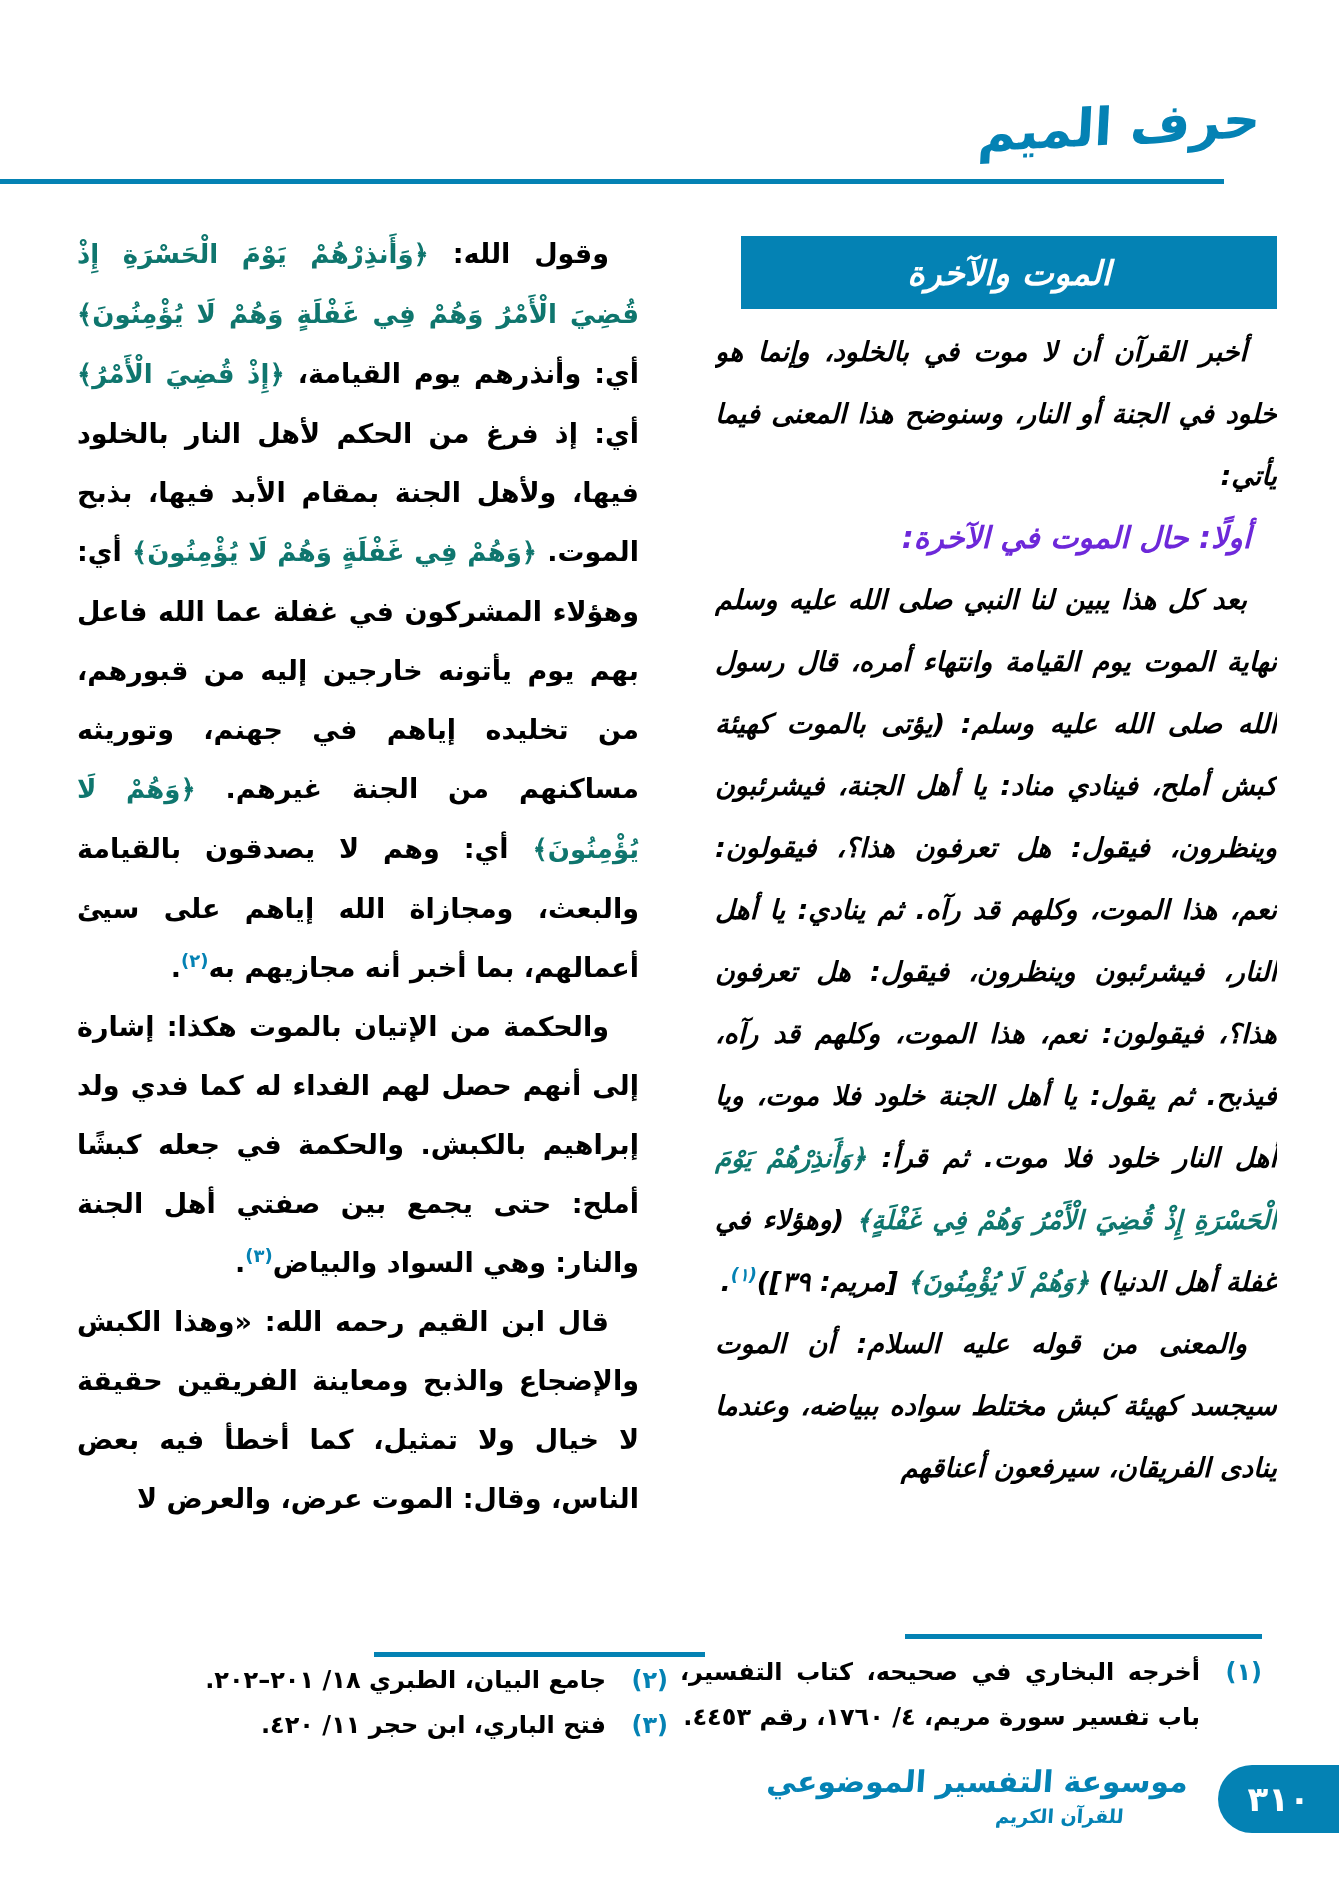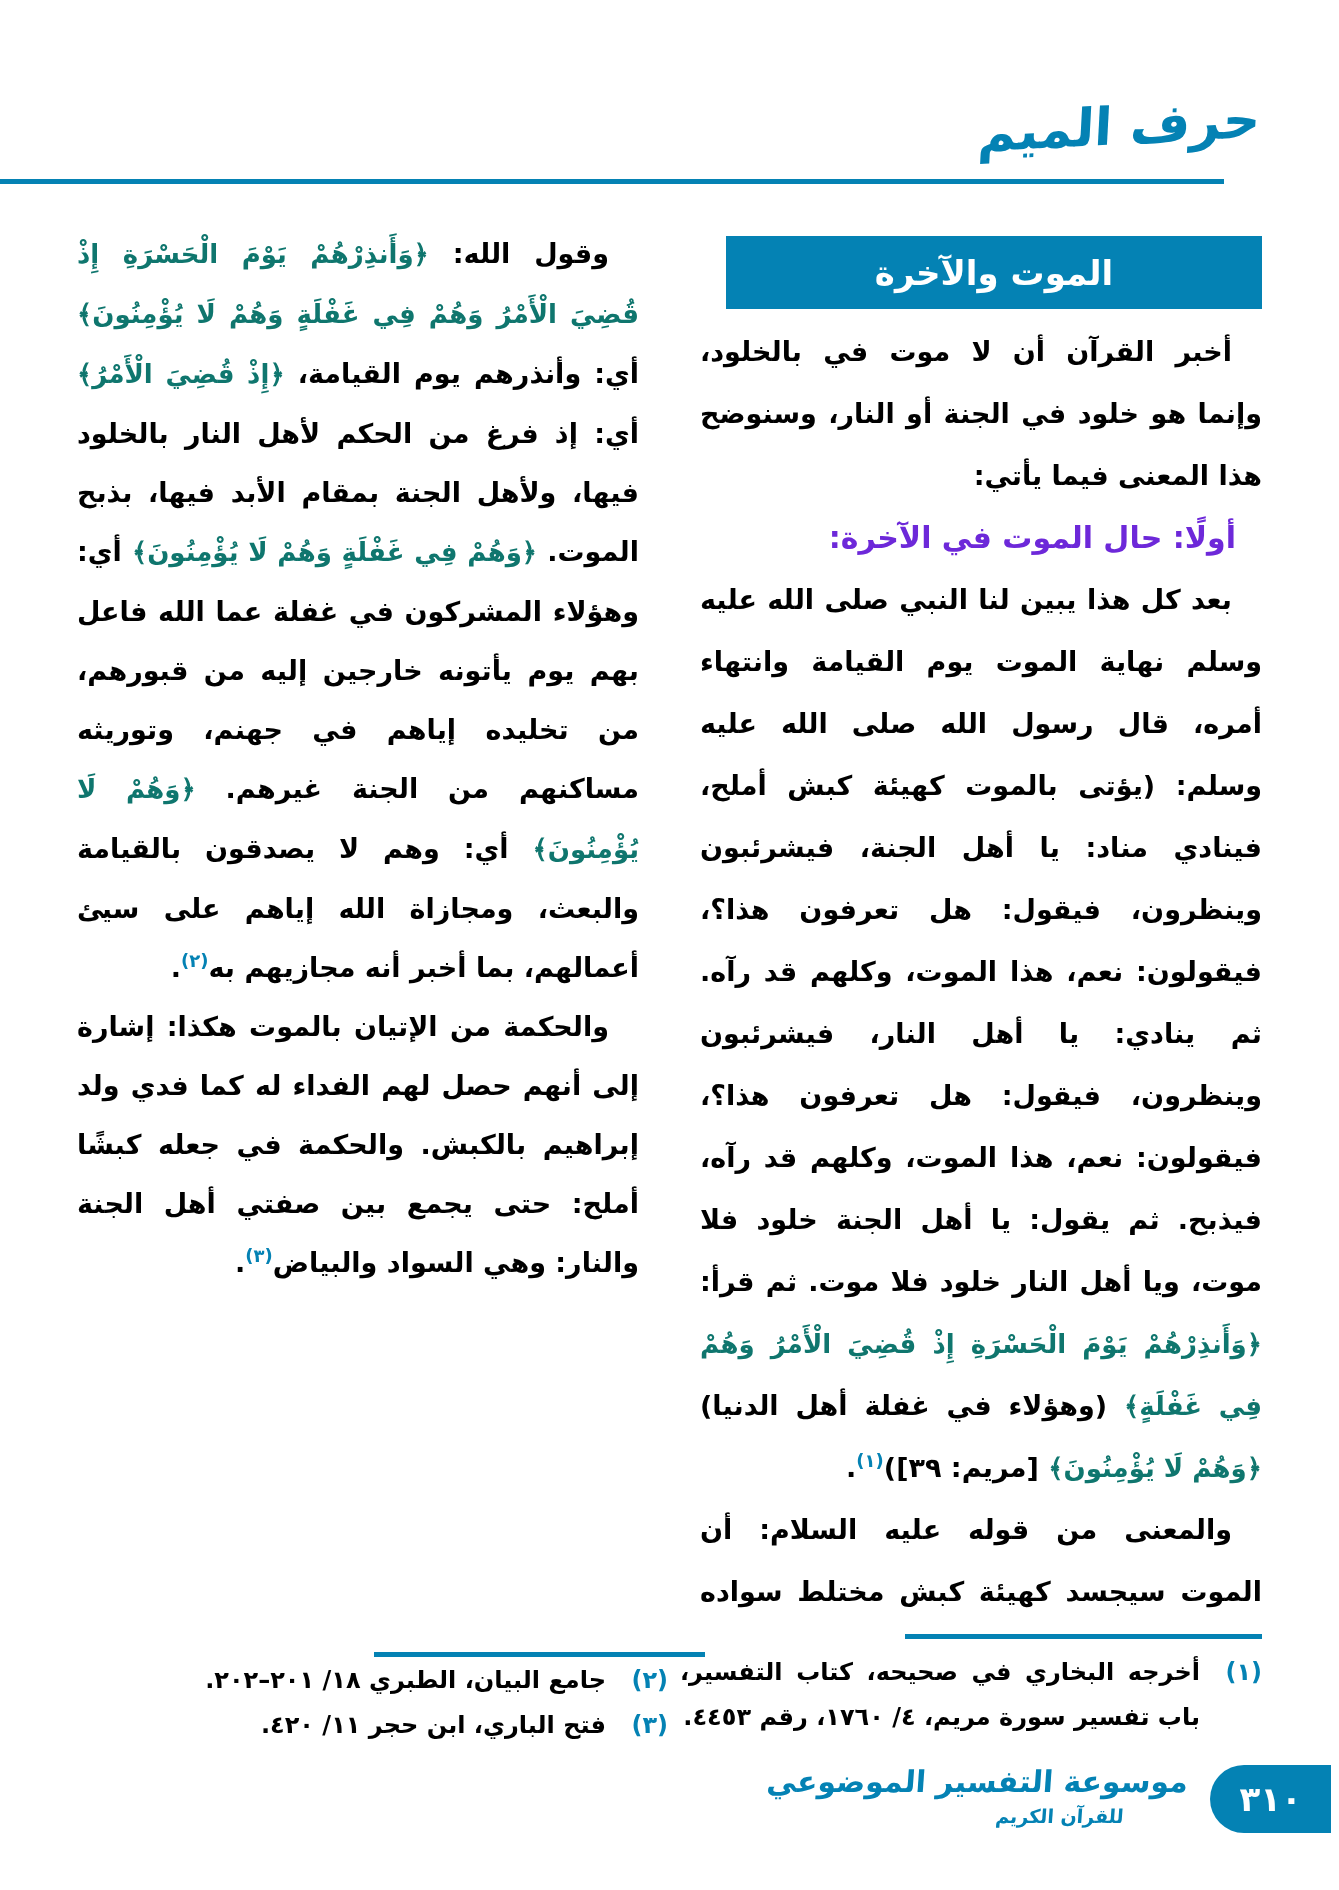--- a/index.html
+++ b/index.html
@@ -14,21 +14,21 @@
   .header-title{
     position:absolute;right:78px;top:96px;
     color:#0482b4;font-size:52px;font-weight:bold;
     transform:rotate(-3deg) skewX(-6deg);
     white-space:nowrap;
   }
   .header-rule{position:absolute;left:0;top:179px;width:1224px;height:5px;background:#0482b4;}
 
   
   .col{position:absolute;width:562px;overflow:hidden;}
-  .col-right{right:77px;top:236px;height:1398px;}
+  .col-right{right:62px;top:236px;height:1398px;font-style:italic;}
   .col-left{left:77px;top:224px;height:1424px;}
 
   .section-box{
     background:#0482b4;color:#fff;height:73px;margin-left:26px;margin-bottom:12px;
     display:flex;align-items:center;justify-content:center;
     font-size:34px;font-weight:bold;
   }
   p.body{
     margin:0;font-size:27px;font-weight:bold;color:#000;
     text-align:justify;
@@ -59,21 +59,21 @@
 
   
   .footer-logo{
     position:absolute;left:935px;top:1762px;width:252px;
     color:#0482b4;text-align:center;font-weight:bold;
     transform:skewX(-4deg);
   }
   .logo-l1{font-size:30px;line-height:40px;white-space:nowrap;}
   .logo-l2{font-size:19px;line-height:28px;}
   .page-badge{
-    position:absolute;right:8px;top:1765px;width:121px;height:68px;
+    position:absolute;right:0;top:1765px;width:121px;height:68px;
     background:#0482b4;border-radius:38px 0 0 38px;
     color:#fff;font-size:34px;font-weight:bold;
     display:flex;align-items:center;justify-content:center;
   }
 </style>
 </head>
 <body>
 
 <div class="page">
 
@@ -86,20 +86,21 @@
     </div>
     <p class="body indent">أخبر القرآن أن لا موت في بالخلود، وإنما هو خلود في الجنة أو النار، وسنوضح هذا المعنى فيما يأتي:</p>
     <p class="subheading">أولًا: حال الموت في الآخرة:</p>
     <p class="body indent"><span>بعد كل هذا يبين لنا النبي صلى الله عليه وسلم نهاية الموت يوم القيامة وانتهاء أمره، قال رسول الله صلى الله عليه وسلم: (يؤتى بالموت كهيئة كبش أملح، فينادي مناد: يا أهل الجنة، فيشرئبون وينظرون، فيقول: هل تعرفون هذا؟، فيقولون: نعم، هذا الموت، وكلهم قد رآه. ثم ينادي: يا أهل النار، فيشرئبون وينظرون، فيقول: هل تعرفون هذا؟، فيقولون: نعم، هذا الموت، وكلهم قد رآه، فيذبح. ثم يقول: يا أهل الجنة خلود فلا موت، ويا أهل النار خلود فلا موت. ثم قرأ: </span><span class="quran">﴿وَأَنذِرْهُمْ يَوْمَ الْحَسْرَةِ إِذْ قُضِيَ الْأَمْرُ وَهُمْ فِي غَفْلَةٍ﴾</span><span> (وهؤلاء في غفلة أهل الدنيا) </span><span class="quran">﴿وَهُمْ لَا يُؤْمِنُونَ﴾</span><span> [مريم: ٣٩])</span><span class="fnref">(١)</span><span>.</span></p>
     <p class="body indent">والمعنى من قوله عليه السلام: أن الموت سيجسد كهيئة كبش مختلط سواده ببياضه، وعندما ينادى الفريقان، سيرفعون أعناقهم</p>
   </div>
 
   <div class="col col-left">
     <p class="body indent"><span>وقول الله: </span><span class="quran">﴿وَأَنذِرْهُمْ يَوْمَ الْحَسْرَةِ إِذْ قُضِيَ الْأَمْرُ وَهُمْ فِي غَفْلَةٍ وَهُمْ لَا يُؤْمِنُونَ﴾</span><span> أي: وأنذرهم يوم القيامة، </span><span class="quran">﴿إِذْ قُضِيَ الْأَمْرُ﴾</span><span> أي: إذ فرغ من الحكم لأهل النار بالخلود فيها، ولأهل الجنة بمقام الأبد فيها، بذبح الموت. </span><span class="quran">﴿وَهُمْ فِي غَفْلَةٍ وَهُمْ لَا يُؤْمِنُونَ﴾</span><span> أي: وهؤلاء المشركون في غفلة عما الله فاعل بهم يوم يأتونه خارجين إليه من قبورهم، من تخليده إياهم في جهنم، وتوريثه مساكنهم من الجنة غيرهم. </span><span class="quran">﴿وَهُمْ لَا يُؤْمِنُونَ﴾</span><span> أي: وهم لا يصدقون بالقيامة والبعث، ومجازاة الله إياهم على سيئ أعمالهم، بما أخبر أنه مجازيهم به</span><span class="fnref">(٢)</span><span>.</span></p>
     <p class="body indent"><span>والحكمة من الإتيان بالموت هكذا: إشارة إلى أنهم حصل لهم الفداء له كما فدي ولد إبراهيم بالكبش. والحكمة في جعله كبشًا أملح: حتى يجمع بين صفتي أهل الجنة والنار: وهي السواد والبياض</span><span class="fnref">(٣)</span><span>.</span></p>
+    <p class="body indent">قال ابن القيم رحمه الله: «وهذا الكبش والإضجاع والذبح ومعاينة الفريقين حقيقة لا خيال ولا تمثيل، كما أخطأ فيه بعض الناس، وقال: الموت عرض، والعرض لا</p>
   </div>
 
   <div class="fn-rule fn-rule-right"></div>
   <div class="footnote footnote-right">
     <span class="fn-marker">(١)</span>
     <span>أخرجه البخاري في صحيحه، كتاب التفسير، باب تفسير سورة مريم، ٤/ ١٧٦٠، رقم ٤٤٥٣.</span>
   </div>
 
   <div class="fn-rule fn-rule-left"></div>
   <div class="footnotes-left">

